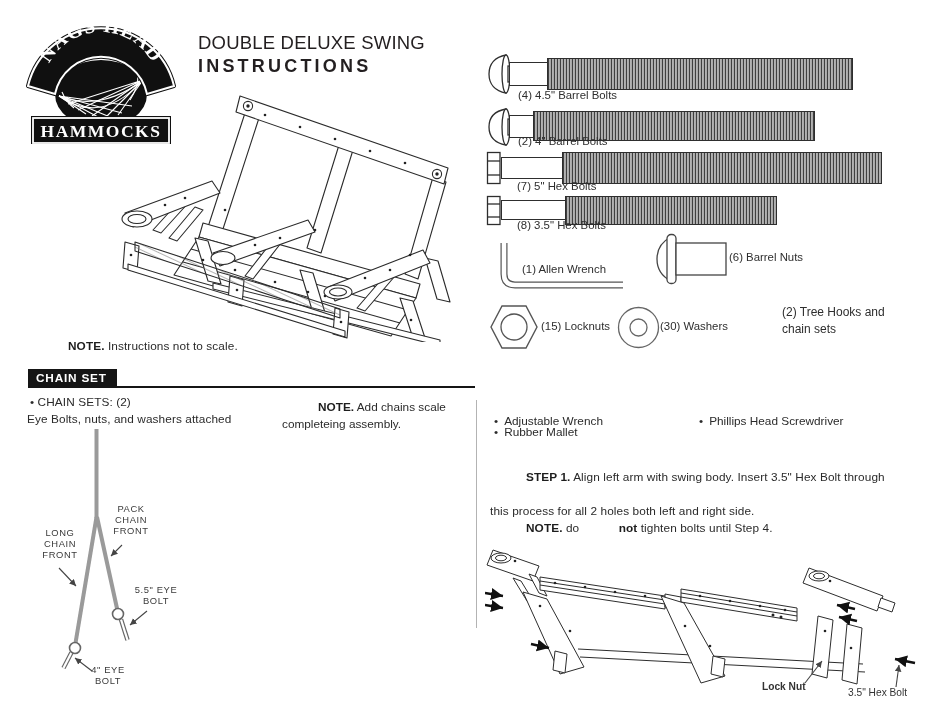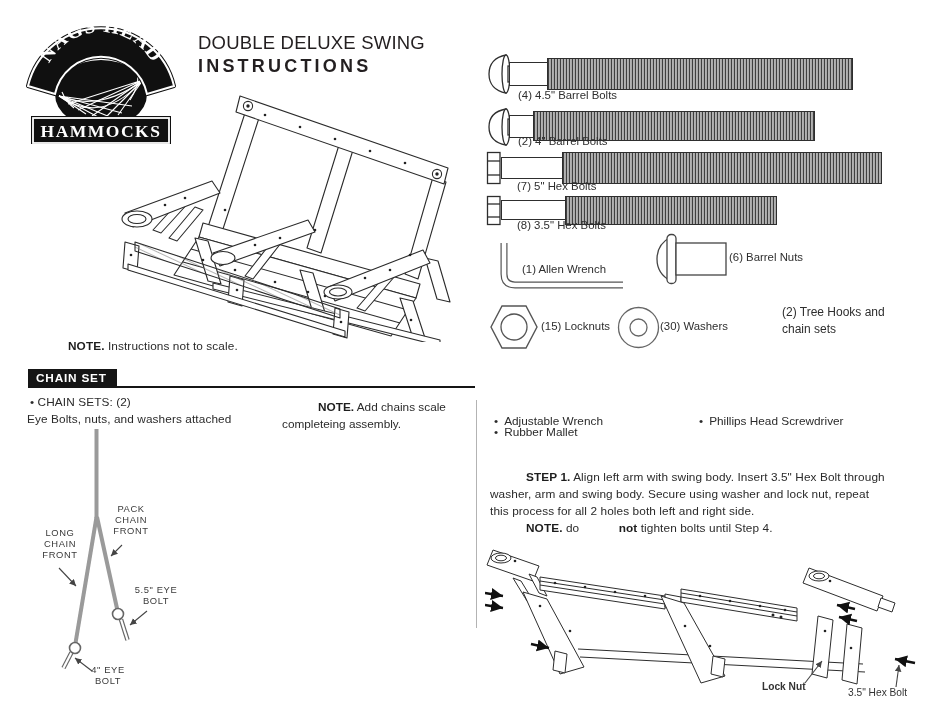--- a/index.html
+++ b/index.html
@@ -292,21 +292,20 @@
     <span class="bullet">•</span><span>Adjustable Wrench</span>
   </div>
   <div class="toolrow" style="left:699px;top:414px;">
     <span class="bullet">•</span><span>Phillips Head Screwdriver</span>
   </div>
 
   <div class="abs body-txt nowrap" style="left:490px;top:470px;">
     <b>STEP 1.</b>
     <span>Align left arm with swing body. Insert 3.5" Hex Bolt through</span>
   </div>
-  <div class="abs body-txt nowrap" style="left:490px;top:487px;">washer, arm and swing body. Secure using washer and lock nut, repeat</div>
   <div class="abs body-txt nowrap" style="left:490px;top:504px;">this process for all 2 holes both left and right side.</div>
   <div class="abs body-txt nowrap" style="left:490px;top:521px;">
     <b>NOTE.</b>
     <span>do</span>
     <b>not</b>
     <span>tighten bolts until Step 4.</span>
   </div>
 
   <svg class="abs" style="left:485px;top:536px;" width="460" height="160" viewBox="0 0 460 160">
     <defs>

